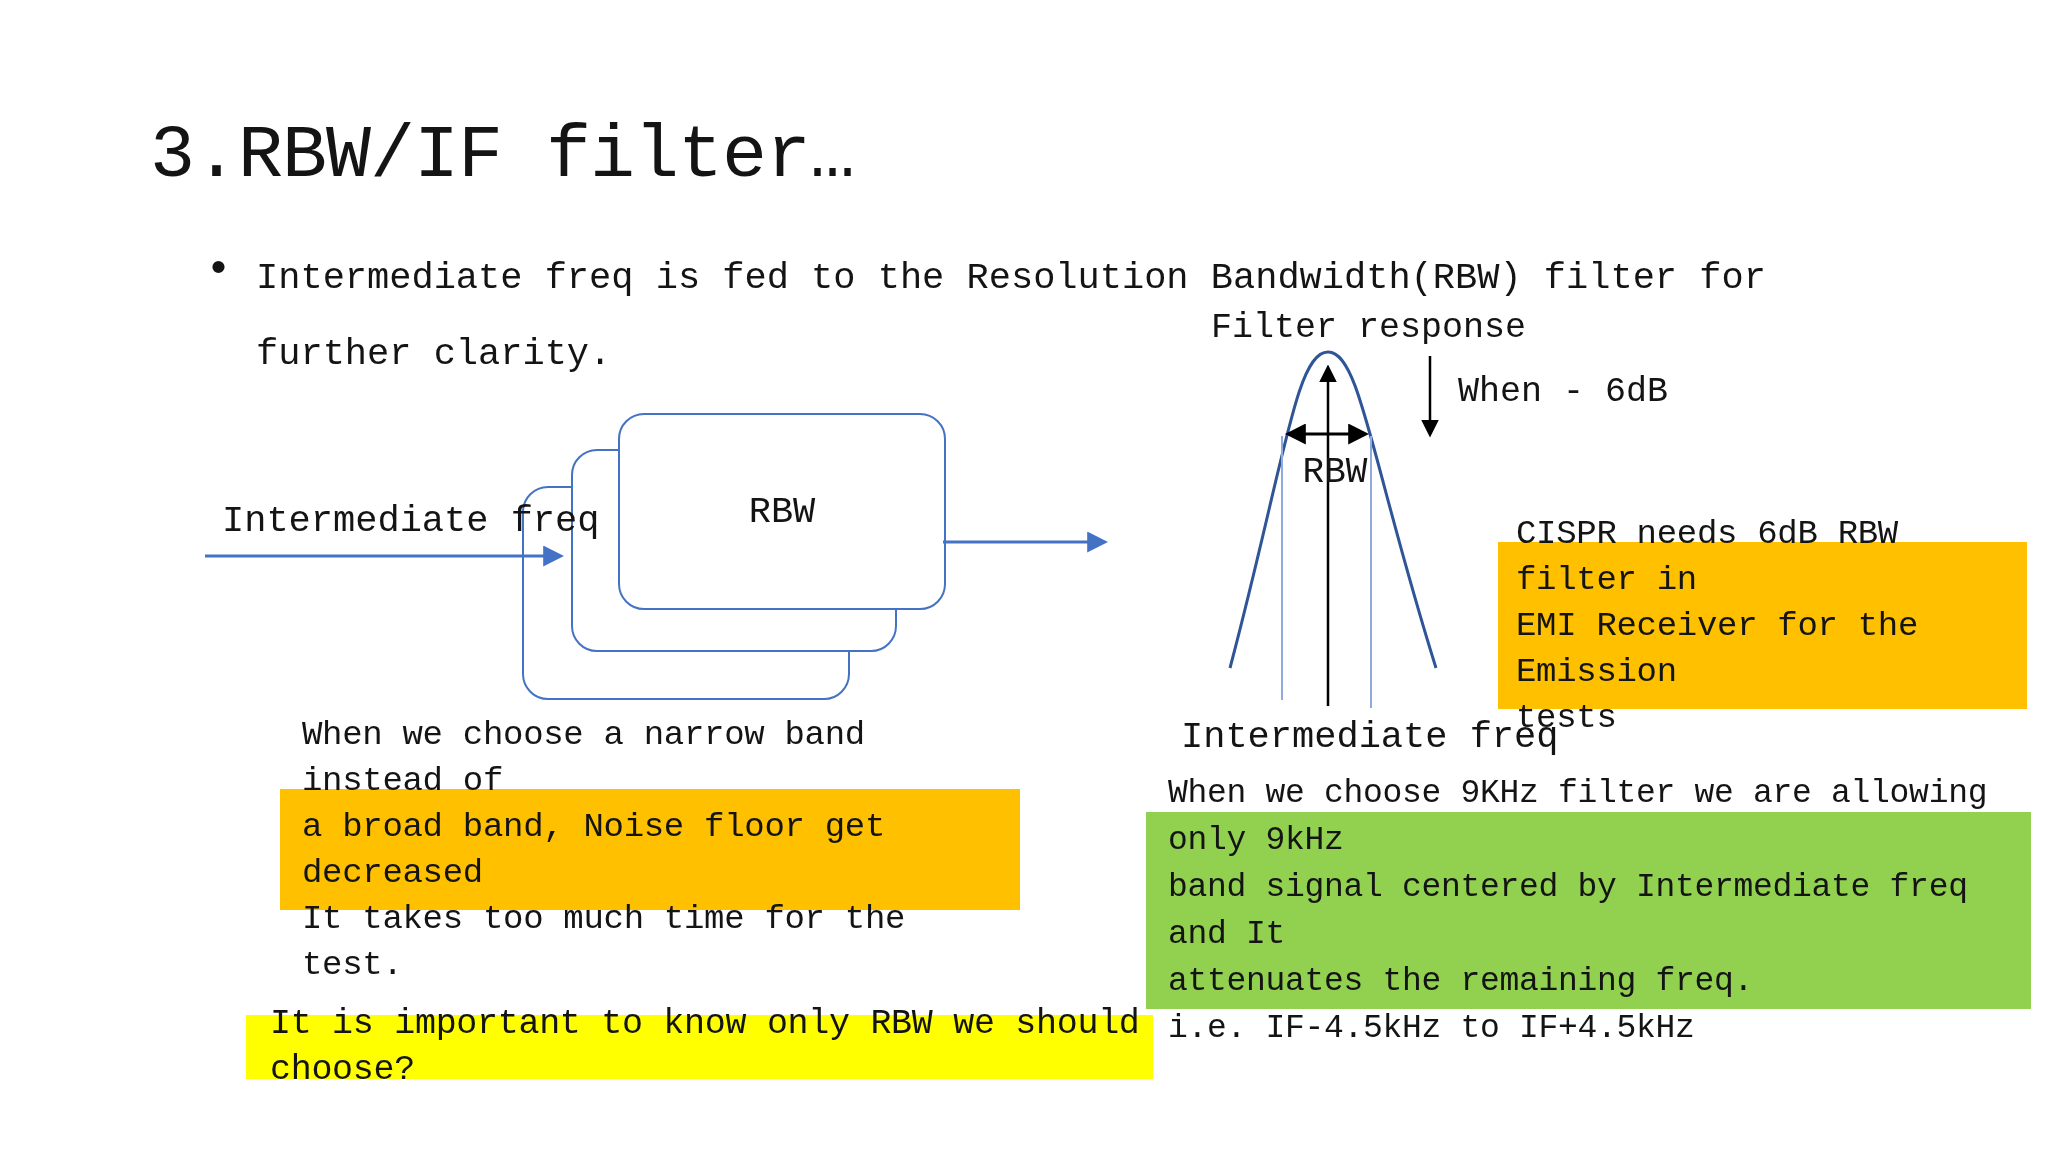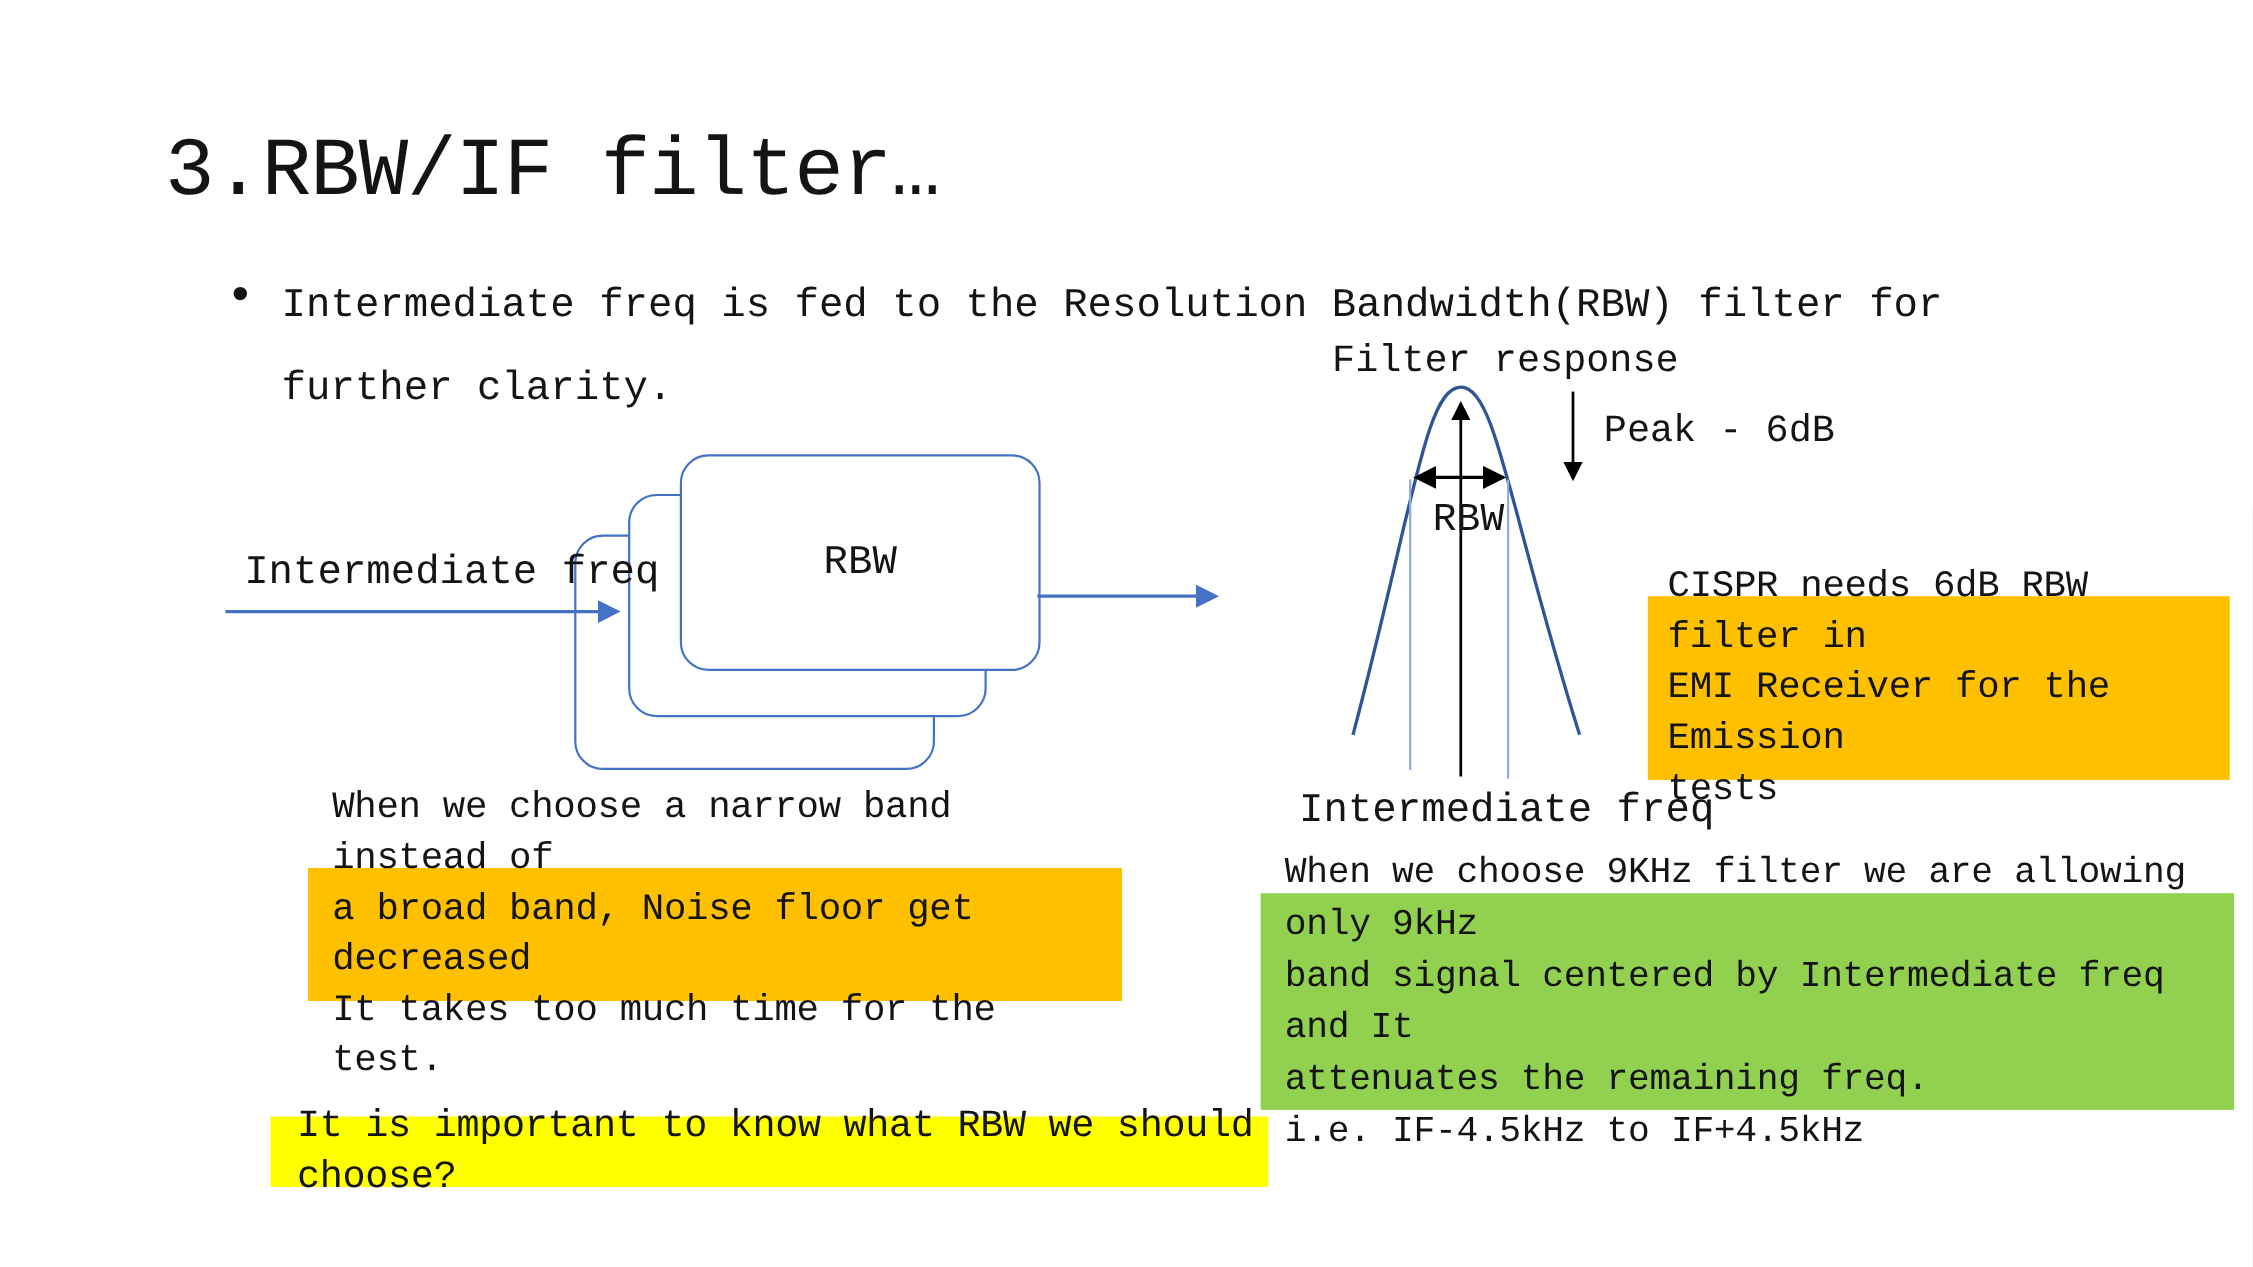--- a/index.html
+++ b/index.html
@@ -105,29 +105,29 @@
     <line class="skirt" x1="1282" y1="436" x2="1282" y2="700"></line>
     <line class="skirt" x1="1371" y1="436" x2="1371" y2="708"></line>
 
     <line class="thin-black" x1="1328" y1="706" x2="1328" y2="368" marker-end="url(#mBlackEnd)"></line>
     <line class="black-line" x1="1289" y1="434" x2="1365" y2="434" marker-start="url(#mBlackStart)" marker-end="url(#mBlackEnd)"></line>
     <line class="thin-black" x1="1430" y1="356" x2="1430" y2="434" marker-end="url(#mBlackEnd)"></line>
   </svg>
 
   <div class="abs lbl lbl-input-freq">Intermediate freq</div>
   <div class="abs lbl lbl-filter-resp">Filter response</div>
-  <div class="abs lbl lbl-peak">Peak - 6dB</div>
+  <div class="abs lbl lbl-peak">When - 6dB</div>
   <div class="abs lbl lbl-rbw-curve">RBW</div>
   <div class="abs lbl lbl-if-bottom">Intermediate freq</div>
 
   <div class="abs callout co-cispr">CISPR needs 6dB RBW filter in
 EMI Receiver for the Emission
 tests</div>
   <div class="abs callout co-narrow">When we choose a narrow band instead of
 a broad band, Noise floor get decreased
 It takes too much time for the test.</div>
   <div class="abs callout co-green">When we choose 9KHz filter we are allowing only 9kHz
 band signal centered by Intermediate freq and It
 attenuates the remaining freq.
 i.e. IF-4.5kHz to IF+4.5kHz</div>
-  <div class="abs callout co-yellow">It is important to know what RBW we should choose?</div>
+  <div class="abs callout co-yellow">It is important to know only RBW we should choose?</div>
 
 </div>
 
 </body></html>

